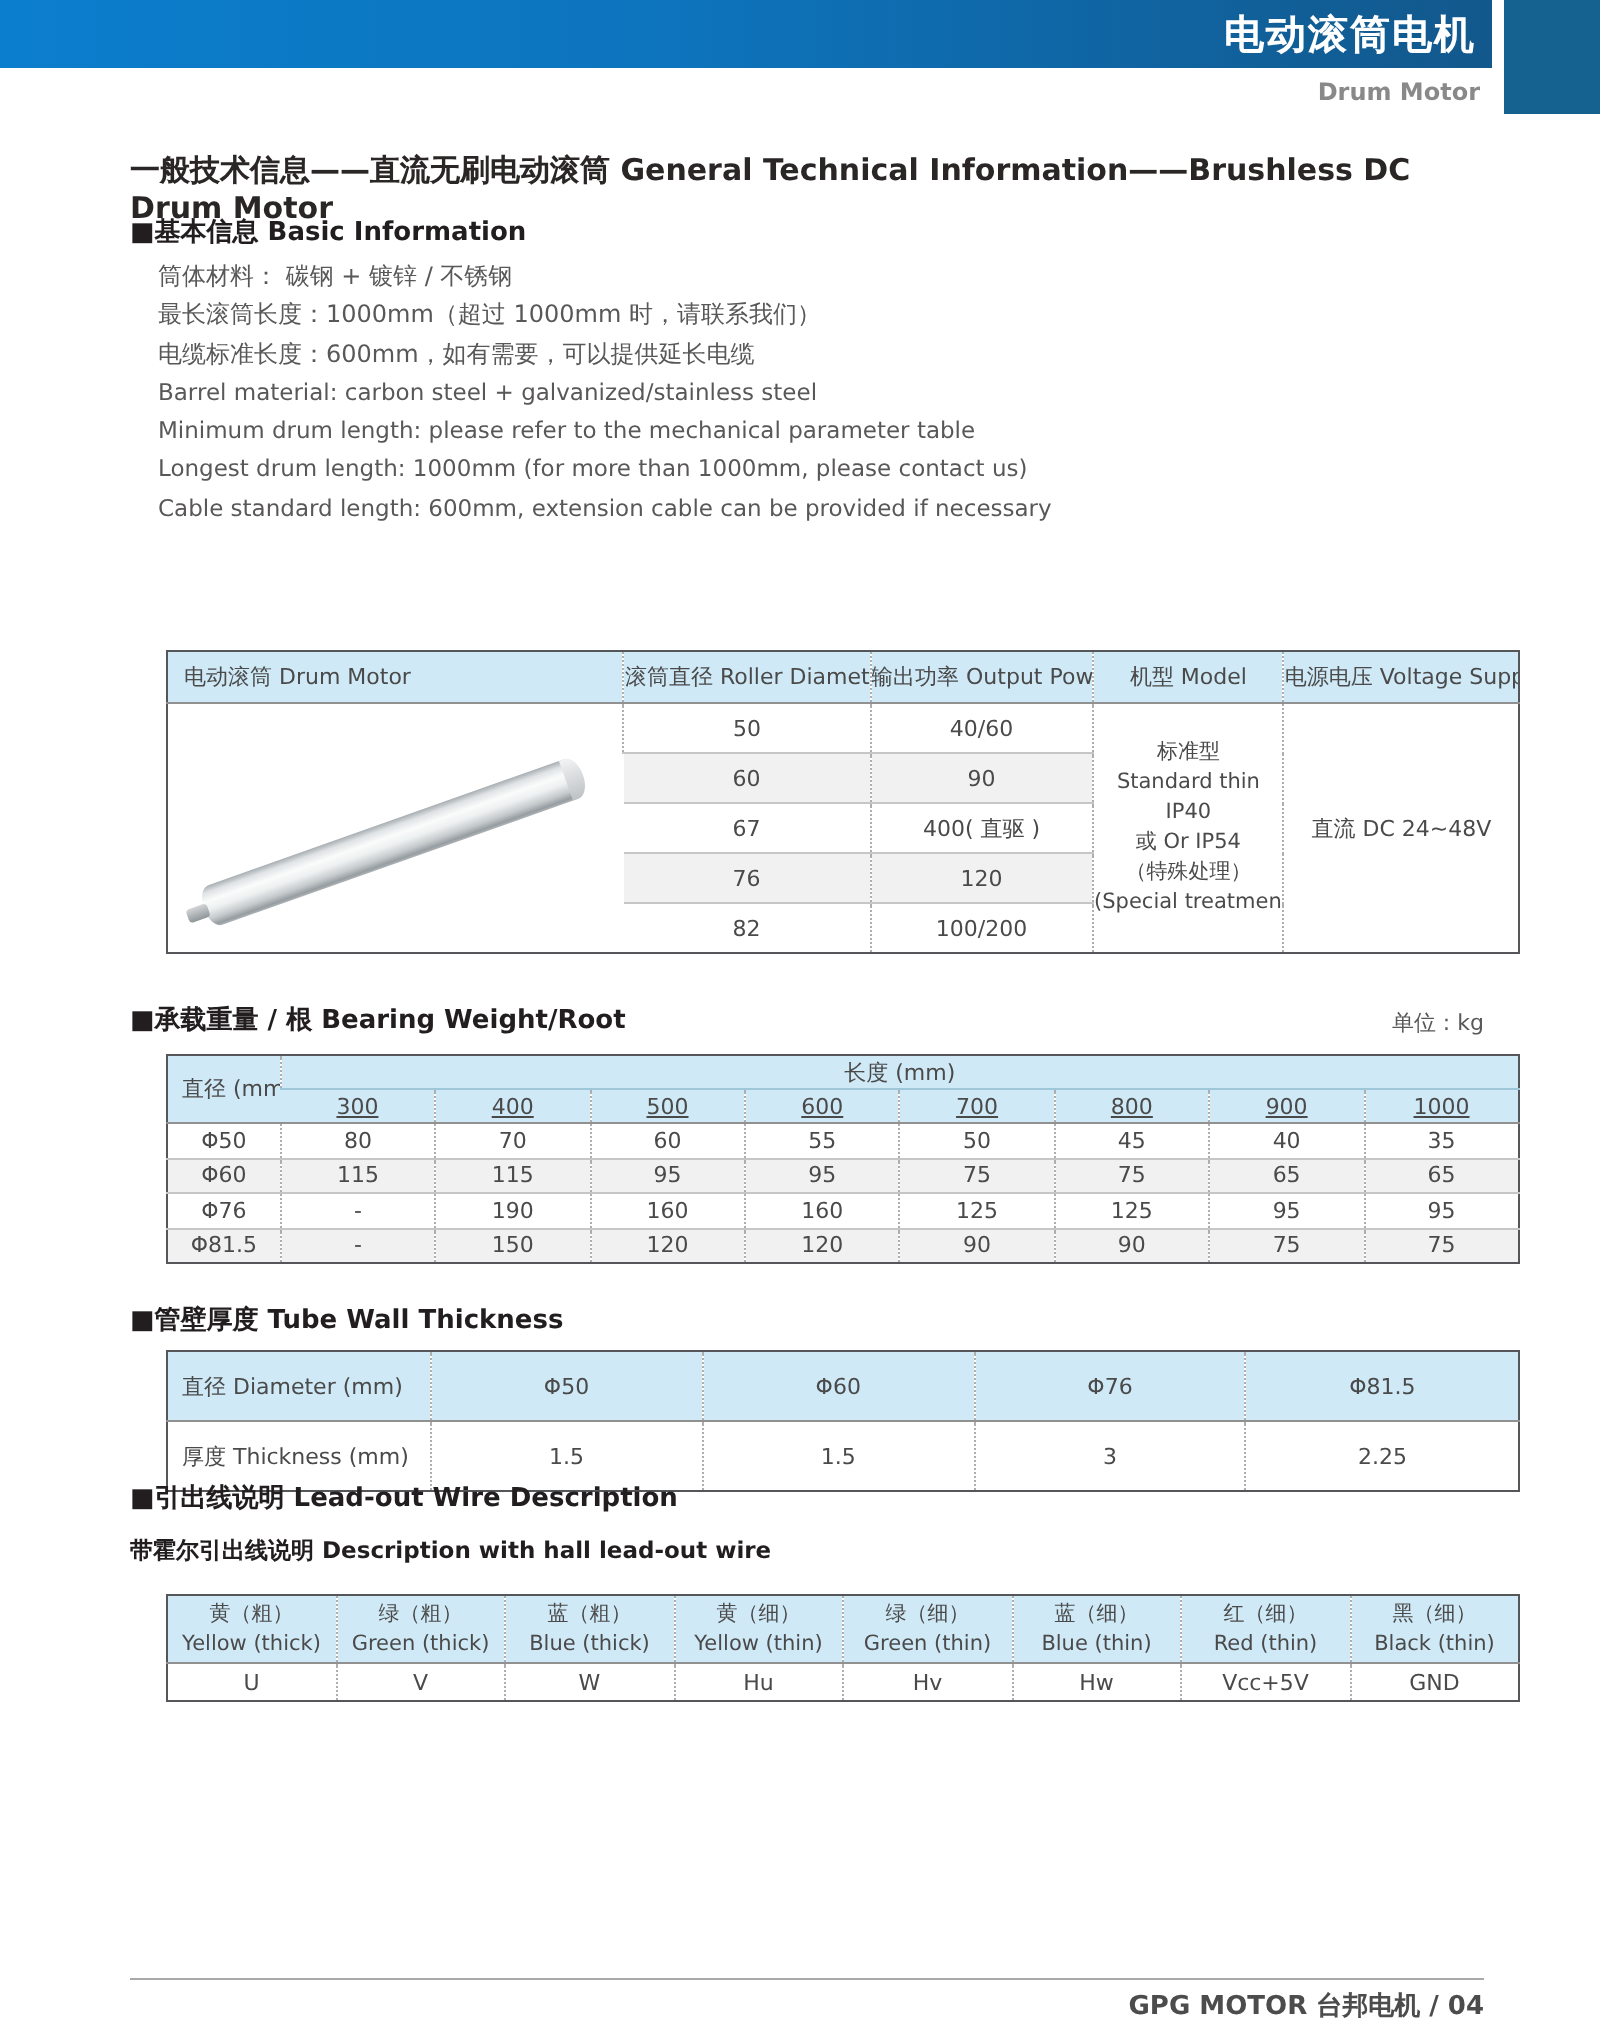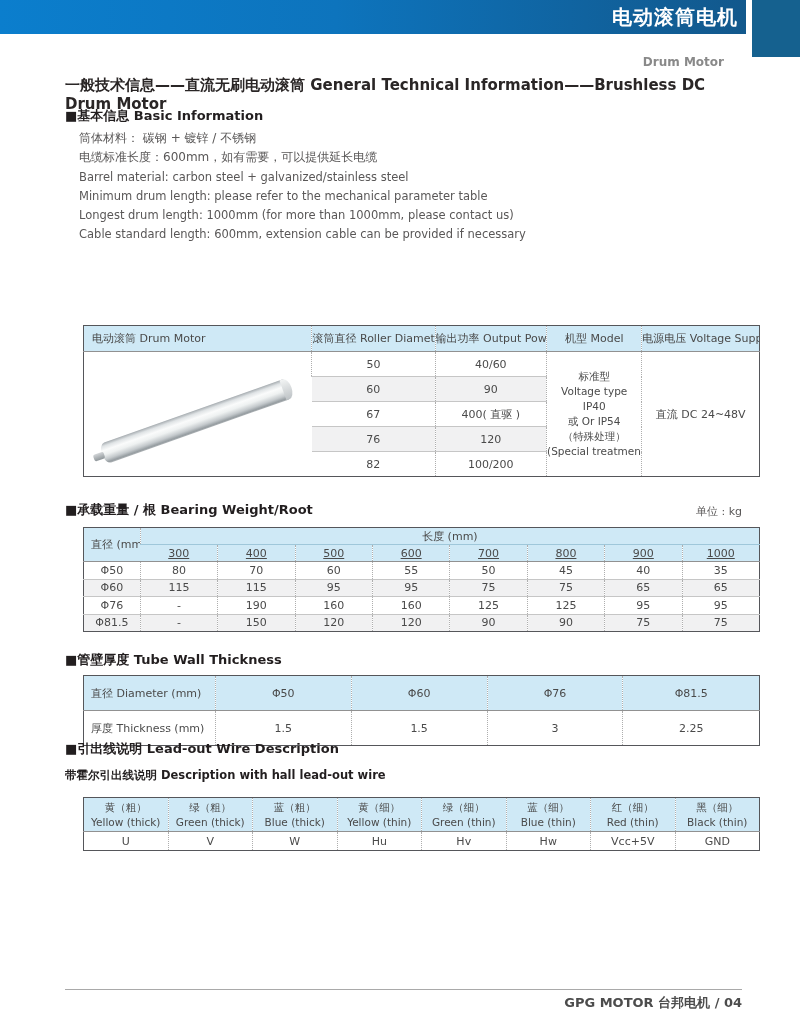--- a/index.html
+++ b/index.html
@@ -10,21 +10,21 @@
   }
   
   .banner {
     position:absolute; left:0; top:0; width:746px; height:34px;
     background:linear-gradient(to right,#0b7ecd 0%,#0d74bd 45%,#12588c 100%);
     display:flex; align-items:center; justify-content:flex-end; padding-right:8px;
   }
   .banner-title { color:#ffffff; font-size:20px; font-weight:bold; letter-spacing:1px; }
   .corner-block { position:absolute; left:752px; top:0; width:48px; height:57px; background:#15618f; }
   .sub-title {
-    position:absolute; top:39px; right:76px; font-size:12px; font-weight:bold; color:#898989;margin-top:16px;
+    position:absolute; top:39px; right:60px; font-size:12px; font-weight:bold; color:#898989;
   }
   
   .content { position:absolute; left:65px; top:0; width:677px; height:100%; }
   .page-title { position:absolute; top:76px; left:0; font-size:15px; font-weight:bold; color:#2a2626; letter-spacing:0; }
   .sec-title { position:absolute; left:0; font-size:13px; font-weight:bold; color:#221e1f; }
   
   .basic-lines { position:absolute; top:129px; left:14px; }
   .basic-lines .line { font-size:11.5px; line-height:19.3px; color:#595757; }
   .basic-lines .line.cn { font-size:12px; }
   
@@ -97,20 +97,21 @@
   <div class="corner-block"></div>
   <div class="sub-title">Drum Motor</div>
 
   <div class="content">
 
     <div class="page-title">一般技术信息——直流无刷电动滚筒 General Technical Information——Brushless DC Drum Motor</div>
 
     <div class="sec-title" style="top:107px;">■基本信息 Basic Information</div>
     <div class="basic-lines">
       <div class="line cn">筒体材料： 碳钢 + 镀锌 / 不锈钢</div>
+      <div class="line cn">最长滚筒长度：1000mm（超过 1000mm 时，请联系我们）</div>
       <div class="line cn">电缆标准长度：600mm，如有需要，可以提供延长电缆</div>
       <div class="line">Barrel material: carbon steel + galvanized/stainless steel</div>
       <div class="line">Minimum drum length: please refer to the mechanical parameter table</div>
       <div class="line">Longest drum length: 1000mm (for more than 1000mm, please contact us)</div>
       <div class="line">Cable standard length: 600mm, extension cable can be provided if necessary</div>
     </div>
 
     <div class="tbl spec-table">
       <table>
         <colgroup>
@@ -134,21 +135,21 @@
             <td rowspan="5" class="drum-cell">
               <div class="drum">
                 <div class="drum-shaft"></div>
                 <div class="drum-cap"></div>
               </div>
             </td>
             <td>50</td>
             <td>40/60</td>
             <td rowspan="5" class="model-cell">
               <div>标准型</div>
-              <div>Voltage type</div>
+              <div>Standard thin</div>
               <div>IP40</div>
               <div>或 Or IP54</div>
               <div>（特殊处理）</div>
               <div>(Special treatment)</div>
             </td>
             <td rowspan="5">直流 DC 24~48V</td>
           </tr>
           <tr>
             <td class="alt-bg">60</td>
             <td class="alt-bg">90</td>

